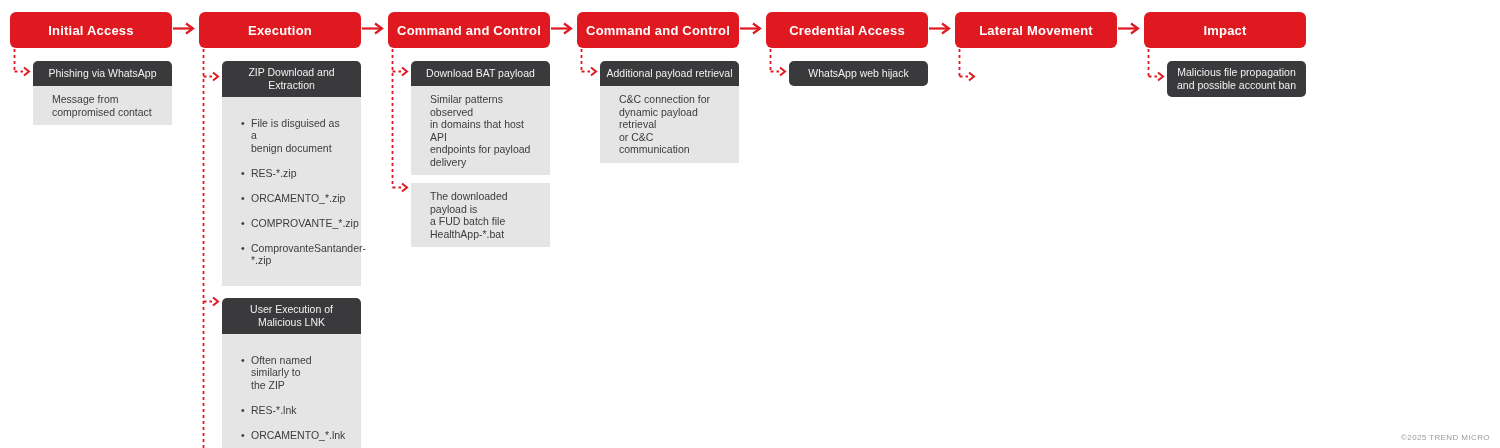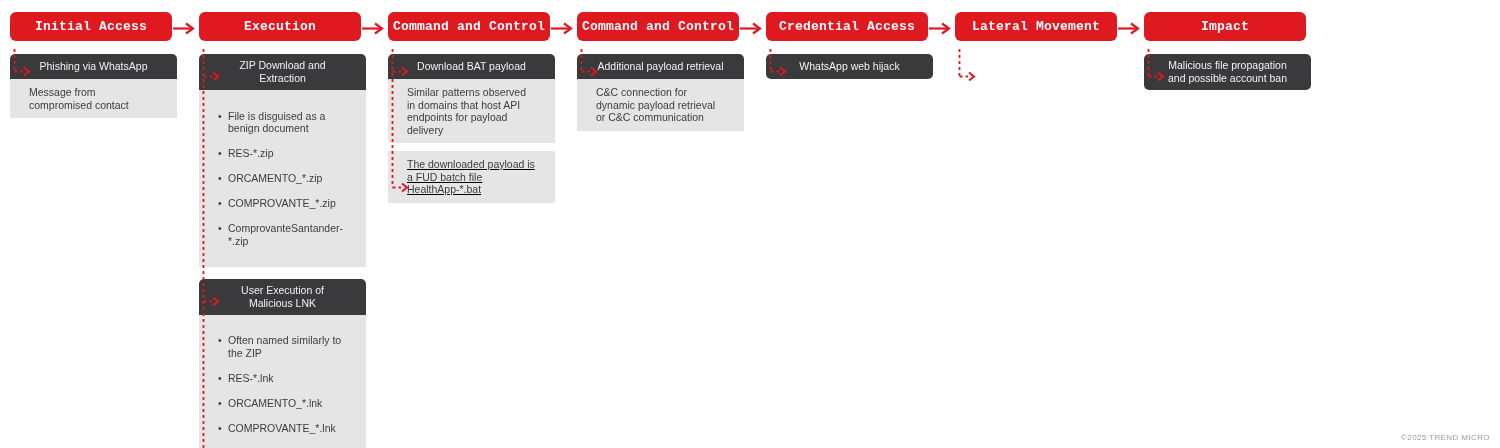--- a/index.html
+++ b/index.html
@@ -24,49 +24,49 @@
     gap:27px;
     padding:12px 0 0 10px;
   }
   .col{
     position:relative;
     flex:none;
     width:162px;
   }
   .tactic{
     position:relative;
-    height:29px;
+    height:36px;
     background:var(--red);
     border-radius:6px;
     color:#fff;
     font-size:13px;
     font-weight:bold;
     display:flex;
     align-items:center;
     justify-content:center;
     letter-spacing:.2px;
-    font-family:Liberation Mono, monospace;
   }
   .flow-arrow{
     position:absolute;
     left:161px;
     top:9px;
     overflow:visible;
   }
   .flow-arrow path{
     stroke:var(--red);
     stroke-width:2.2;
     fill:none;
   }
   .boxes{
-    width:167px;
+    margin-left:23px;
+    width:139px;
   }
   .group{margin-top:12px;}
   .group.first{margin-top:13px;}
-  .group.tight{margin-top:8px;text-decoration:underline;}
+  .group.tight{margin-top:8px;}
   .dark-box{
     background:var(--dark);
     color:#f2f2f2;
     font-size:10.5px;
     line-height:13px;
     text-align:center;
     display:flex;
     align-items:center;
     justify-content:center;
     min-height:25px;

